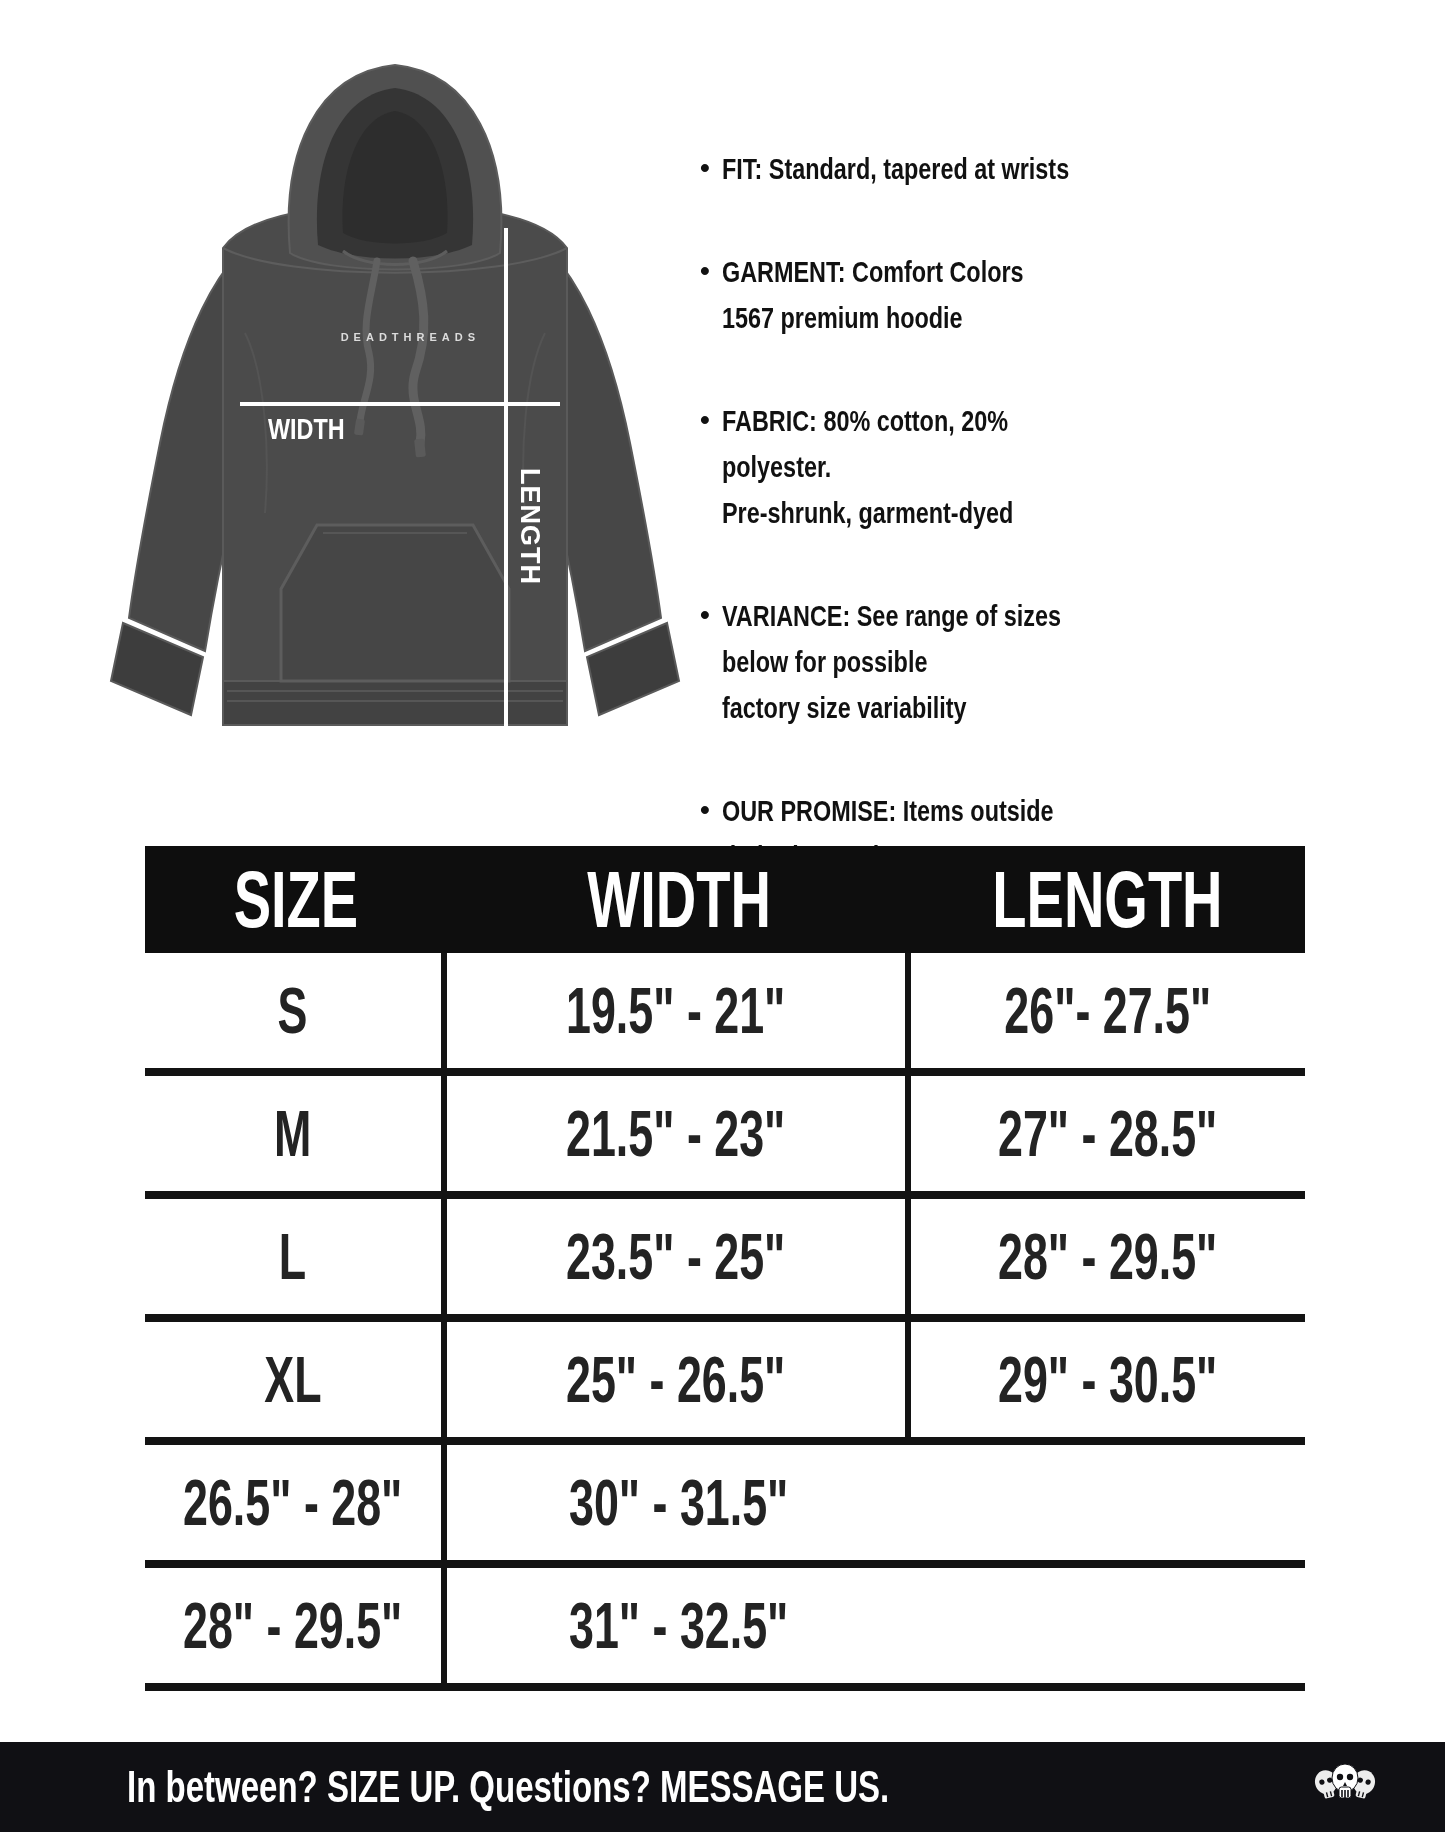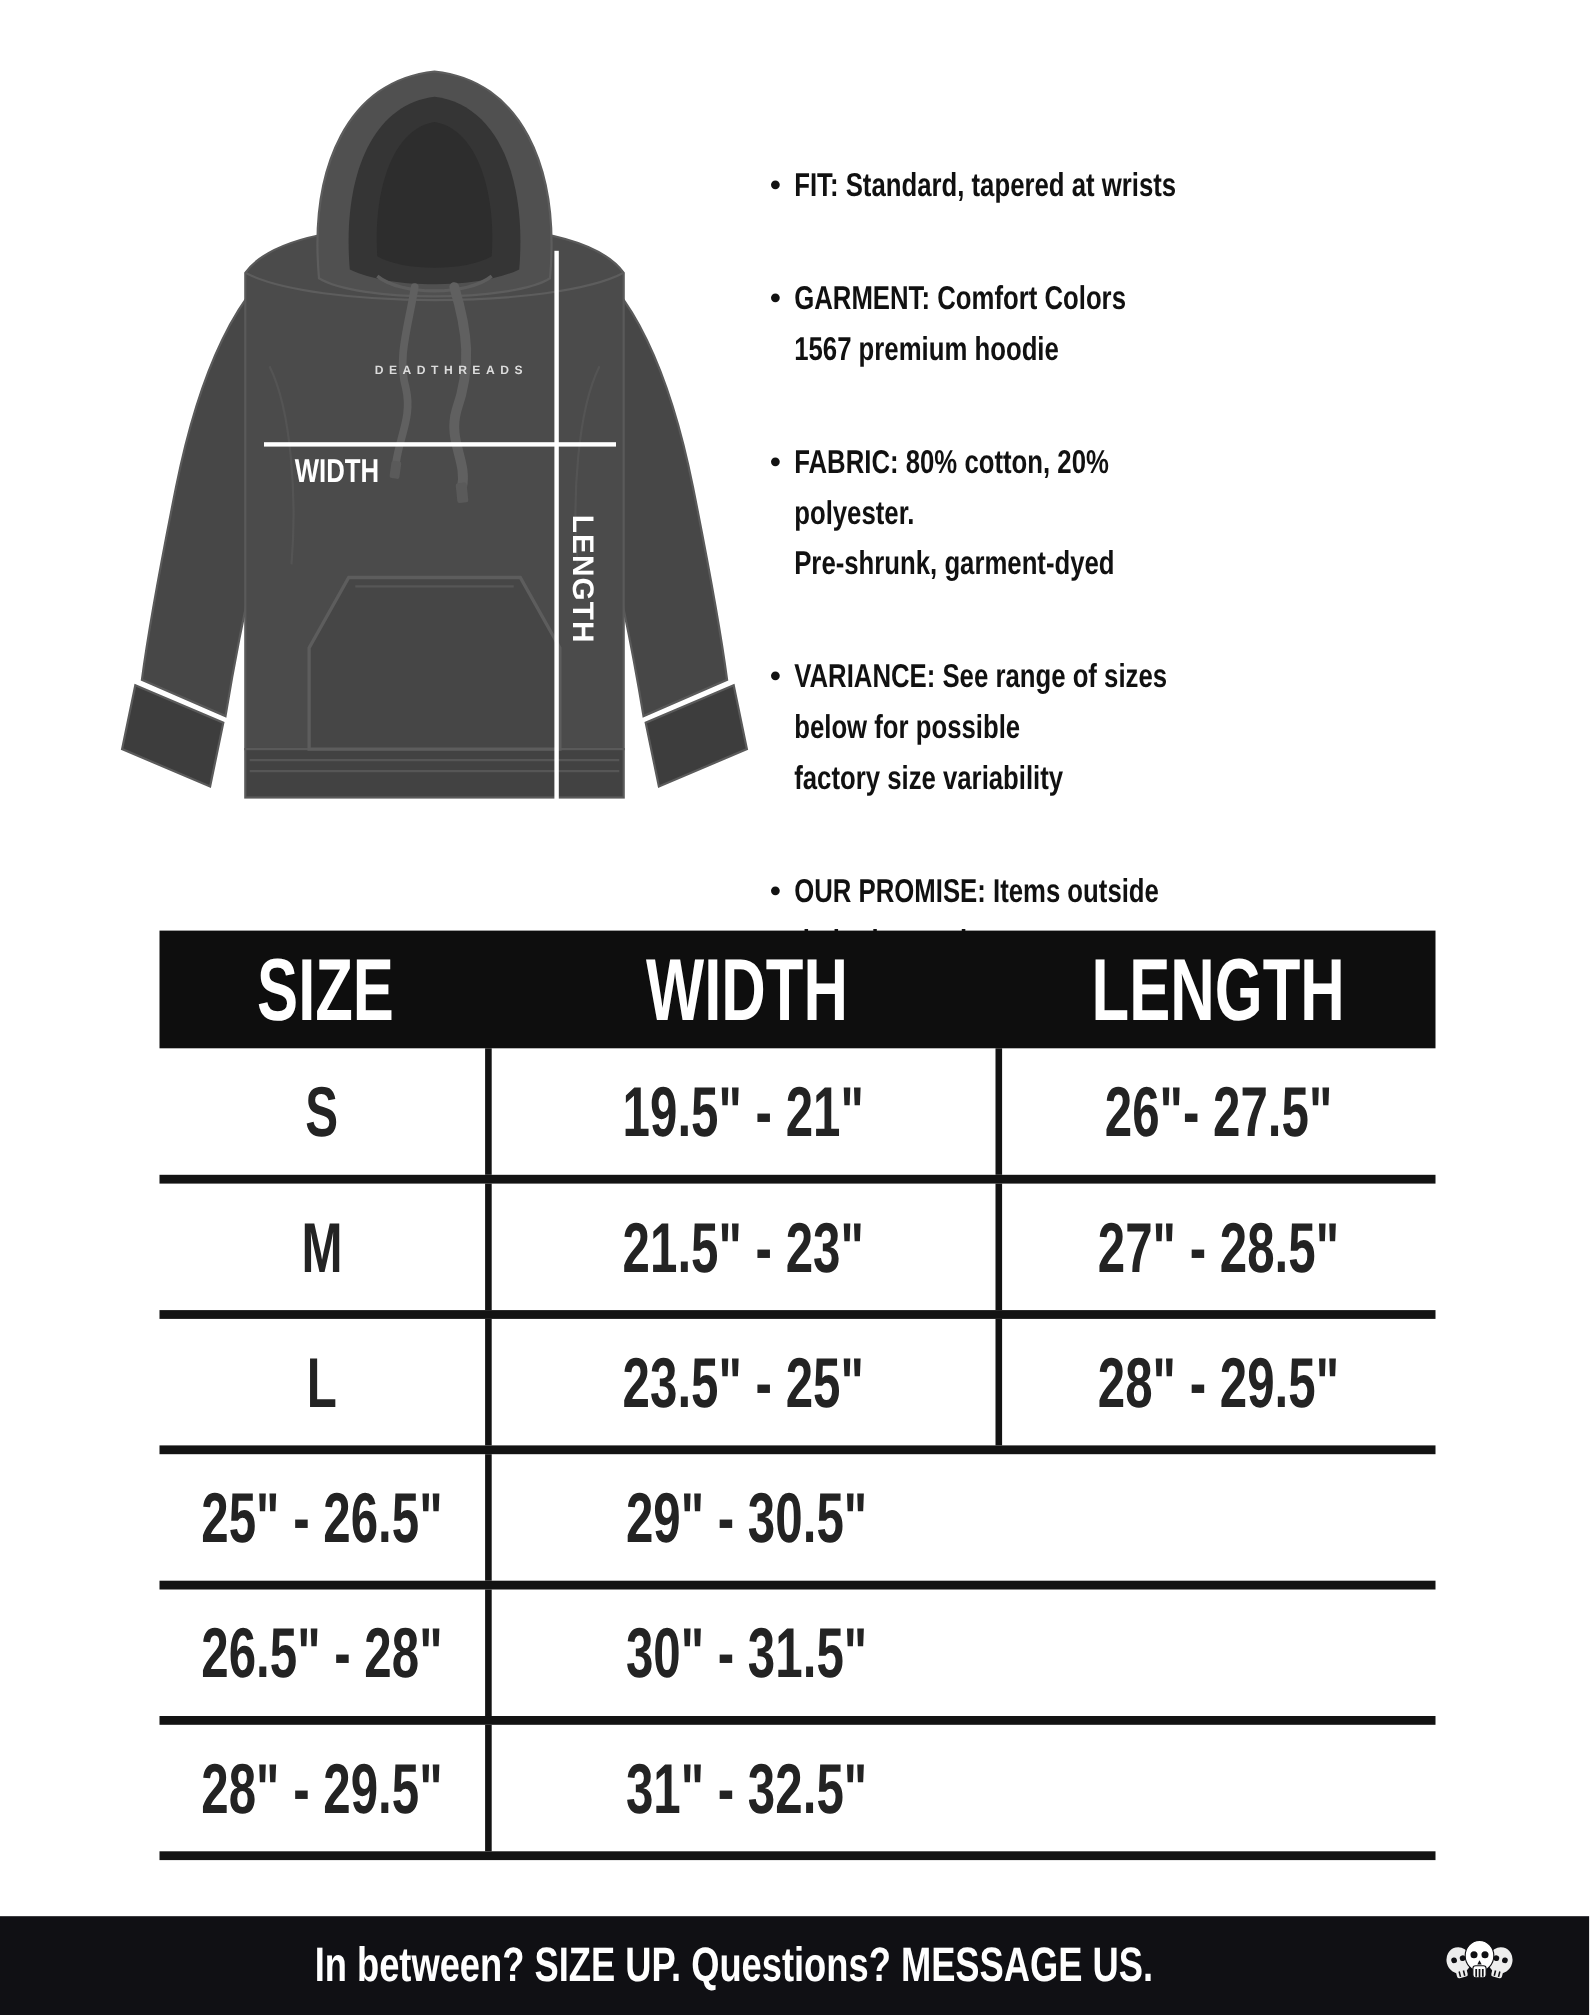--- a/index.html
+++ b/index.html
@@ -54,21 +54,21 @@
     color:#232323;font-weight:bold;font-size:64px;
   }
   .td.v1,.td.v2{border-right:6px solid #131313;}
 
   
   .footer{
     position:absolute;left:0;top:1742px;width:1445px;height:90px;background:#101014;
   }
   .footer-msg{
     position:absolute;left:0;right:110px;top:0;height:90px;
-    display:flex;align-items:center;justify-content:center;
+    display:flex;align-items:center;justify-content:flex-start;
     color:#ffffff;font-weight:bold;font-size:44px;
   }
   .footer-logo{position:absolute;right:68px;top:14px;width:64px;height:62px;}
 </style>
 </head>
 <body>
 
 <div class="page">
 
   <div class="figure">
@@ -176,20 +176,23 @@
           <span class="cx">L</span>
         </div>
       <div class="td v2">
           <span class="cx">23.5" - 25"</span>
         </div>
       <div class="td">
           <span class="cx">28" - 29.5"</span>
         </div>
     </div>
     <div class="trow">
+      <div class="td v1">
+          <span class="cx">XL</span>
+        </div>
       <div class="td v2">
           <span class="cx">25" - 26.5"</span>
         </div>
       <div class="td">
           <span class="cx">29" - 30.5"</span>
         </div>
     </div>
     <div class="trow">
       <div class="td v2">
           <span class="cx">26.5" - 28"</span>

